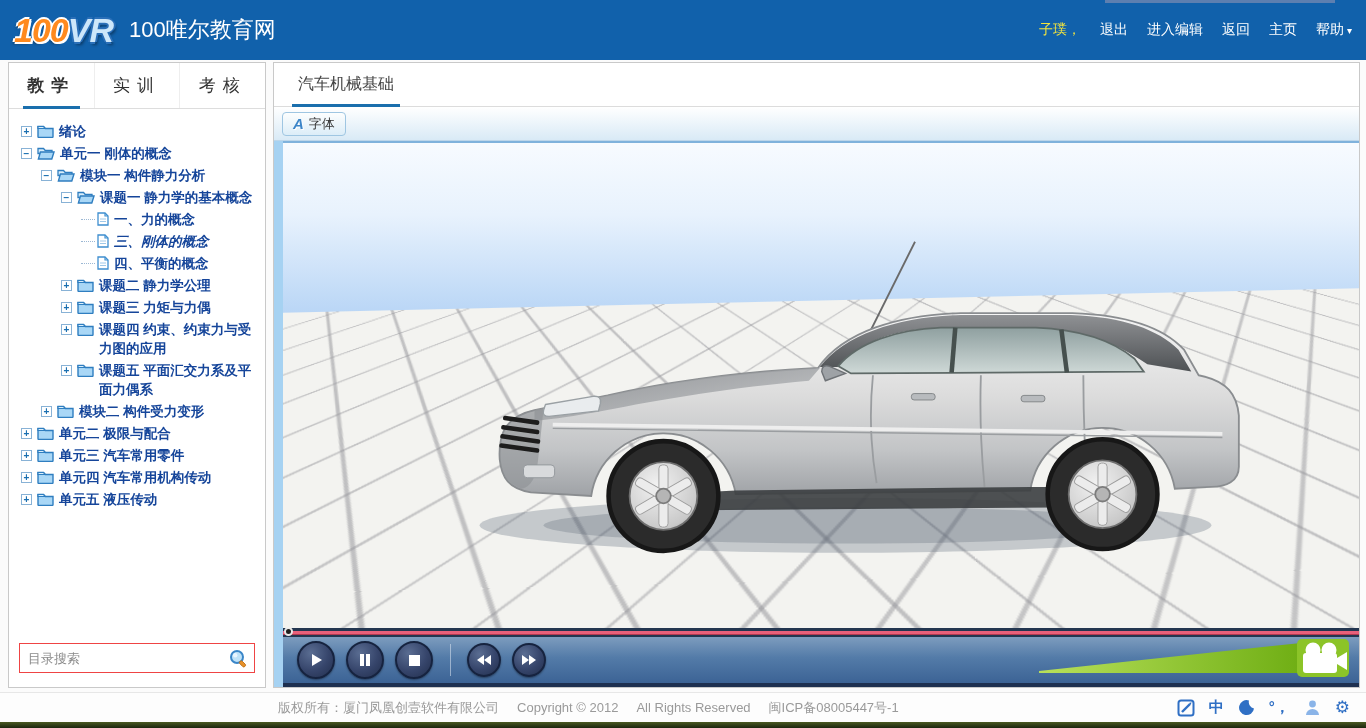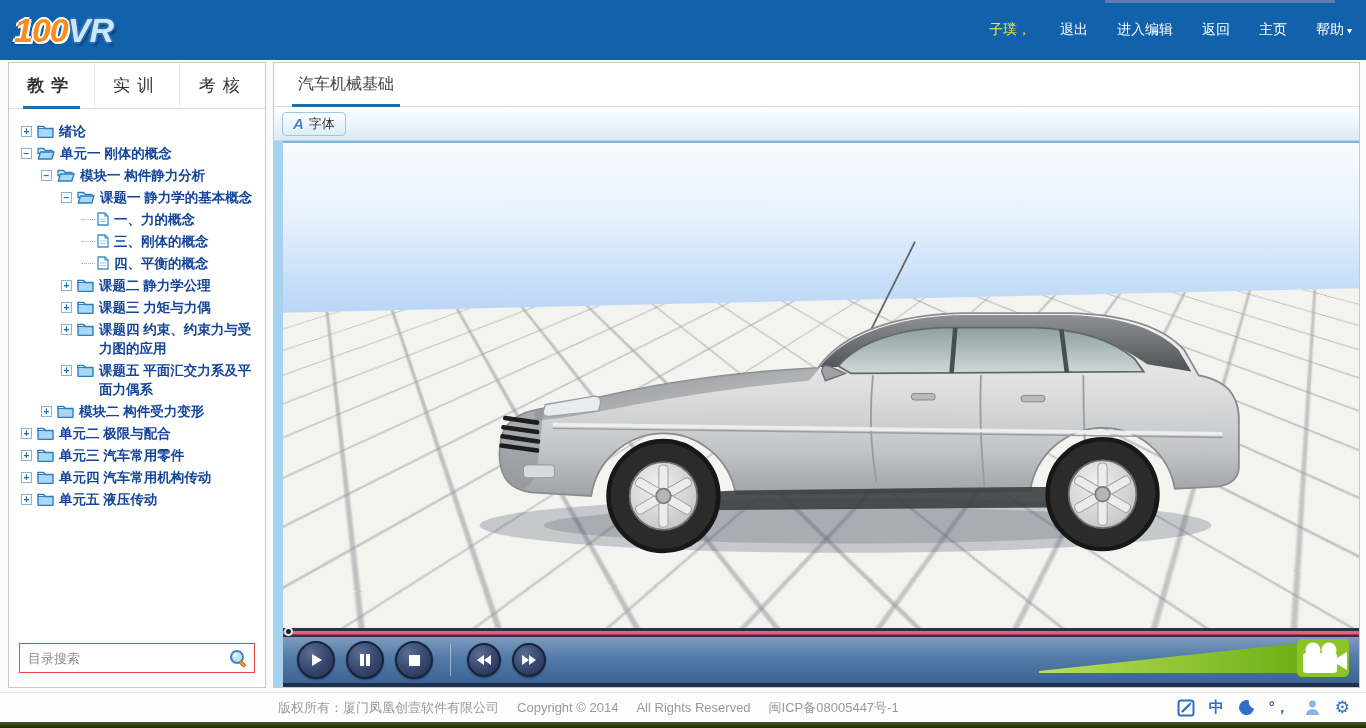--- a/index.html
+++ b/index.html
@@ -8,21 +8,21 @@
 
   
   .header { position:relative; height:60px; background:#1161ab; display:flex; align-items:center; padding:12px 14px; }
   .hl-strip { position:absolute; top:0; left:1105px; width:230px; height:3px; background:#5d7fb0; }
   .logo { font-style:italic; font-weight:900; font-size:34px; letter-spacing:-1px; white-space:nowrap; }
   .logo .l100 { color:#ff8a1e;
     text-shadow:-2px 0 0 #fff,2px 0 0 #fff,0 -2px 0 #fff,0 2px 0 #fff,2px 2px 0 #fff,-2px 2px 3px rgba(0,0,0,.35); }
   .logo .lvr { color:#cde7fa;
     text-shadow:-2px 0 0 #2a6fb8,2px 0 0 #2a6fb8,0 -2px 0 #2a6fb8,0 2px 0 #2a6fb8,2px 3px 3px rgba(0,0,0,.4); }
   .site-title { color:#fff; font-size:22px; margin-left:16px; font-weight:400; }
-  .header-links { margin-left:auto; display:flex; align-items:center; gap:29px; font-size:14px; color:#fff; }
+  .header-links { margin-left:auto; display:flex; align-items:center; gap:19px; font-size:14px; color:#fff; }
   .header-links .uname { color:#f3e53e; }
   .header-links a { color:#fff; text-decoration:none; cursor:pointer; }
   .header-links a.u { }
   .chev { font-size:10px; margin-left:3px; color:#fff; }
 
   
   .workspace { display:flex; height:632px; padding:2px 6px 4px 8px; gap:7px; background:#fbfbfb; }
   .panel { background:#fff; border:1px solid #c9c9c9; }
 
   
@@ -101,20 +101,21 @@
   .fic.txt { font-size:15px; font-weight:bold; }
   .fic.gear { font-size:17px; }
   .bottom-strip { height:6px; background:linear-gradient(#4a5a22,#1c270f); }
 </style>
 </head>
 <body>
 
 <div class="header">
   <div class="hl-strip"></div>
   <div class="logo"><span class="l100">100</span><span class="lvr">VR</span></div>
+  <div class="site-title">100唯尔教育网</div>
   <div class="header-links">
     <span class="uname">子璞，</span>
     <a class="u">退出</a>
     <a>进入编辑</a>
     <a>返回</a>
     <a>主页</a>
     <a><span>帮助</span><span class="chev">▾</span></a>
   </div>
 </div>
 
@@ -162,21 +163,21 @@
         <div class="trow" style="padding-left: 64px;">
           <span class="exp-sp"></span>
           <svg class="tico" width="12" height="14" viewBox="0 0 12 14">
             <path d="M1,1 h7 l3,3 v9 H1 Z" fill="#fff" stroke="#3f8fd0" stroke-width="1.3"></path>
             <path d="M8,1 v3 h3" fill="none" stroke="#3f8fd0" stroke-width="1.2"></path>
             <line x1="3" y1="7" x2="9" y2="7" stroke="#9fc8e8" stroke-width="1"></line>
             <line x1="3" y1="9.5" x2="9" y2="9.5" stroke="#9fc8e8" stroke-width="1"></line>
           </svg>
           <span class="tlabel">一、力的概念</span>
         </div>
-        <div class="trow" style="padding-left: 64px;">
+        <div class="trow" style="padding-left: 64px; font-style: italic;">
           <span class="exp-sp"></span>
           <svg class="tico" width="12" height="14" viewBox="0 0 12 14">
             <path d="M1,1 h7 l3,3 v9 H1 Z" fill="#fff" stroke="#3f8fd0" stroke-width="1.3"></path>
             <path d="M8,1 v3 h3" fill="none" stroke="#3f8fd0" stroke-width="1.2"></path>
             <line x1="3" y1="7" x2="9" y2="7" stroke="#9fc8e8" stroke-width="1"></line>
             <line x1="3" y1="9.5" x2="9" y2="9.5" stroke="#9fc8e8" stroke-width="1"></line>
           </svg>
           <span class="tlabel">三、刚体的概念</span>
         </div>
         <div class="trow" style="padding-left: 64px;">
@@ -441,21 +442,21 @@
           </div>
         </div>
 
       </div>
     </div>
   </div>
 </div>
 
 <div class="footer">
   <div class="foot-text">
-    <span>版权所有：厦门凤凰创壹软件有限公司</span><span>Copyright © 2014</span><span>All Rights Reserved</span><span>闽ICP备08005447号-1</span>
+    <span>版权所有：厦门凤凰创壹软件有限公司</span><span>Copyright © 2012</span><span>All Rights Reserved</span><span>闽ICP备08005447号-1</span>
   </div>
   <div class="foot-icons">
     <span class="fic">
       <svg width="18" height="18" viewBox="0 0 18 18">
           <rect x="1.5" y="1.5" width="15" height="15" rx="2.5" fill="none" stroke="#2f6fc4" stroke-width="2"></rect>
           <line x1="5" y1="13" x2="13" y2="5" stroke="#2f6fc4" stroke-width="2.4"></line>
           <polygon points="12,4 14.5,3.2 13.8,5.8" fill="#2f6fc4"></polygon>
         </svg>
     </span>
     <span class="fic txt">中</span>

